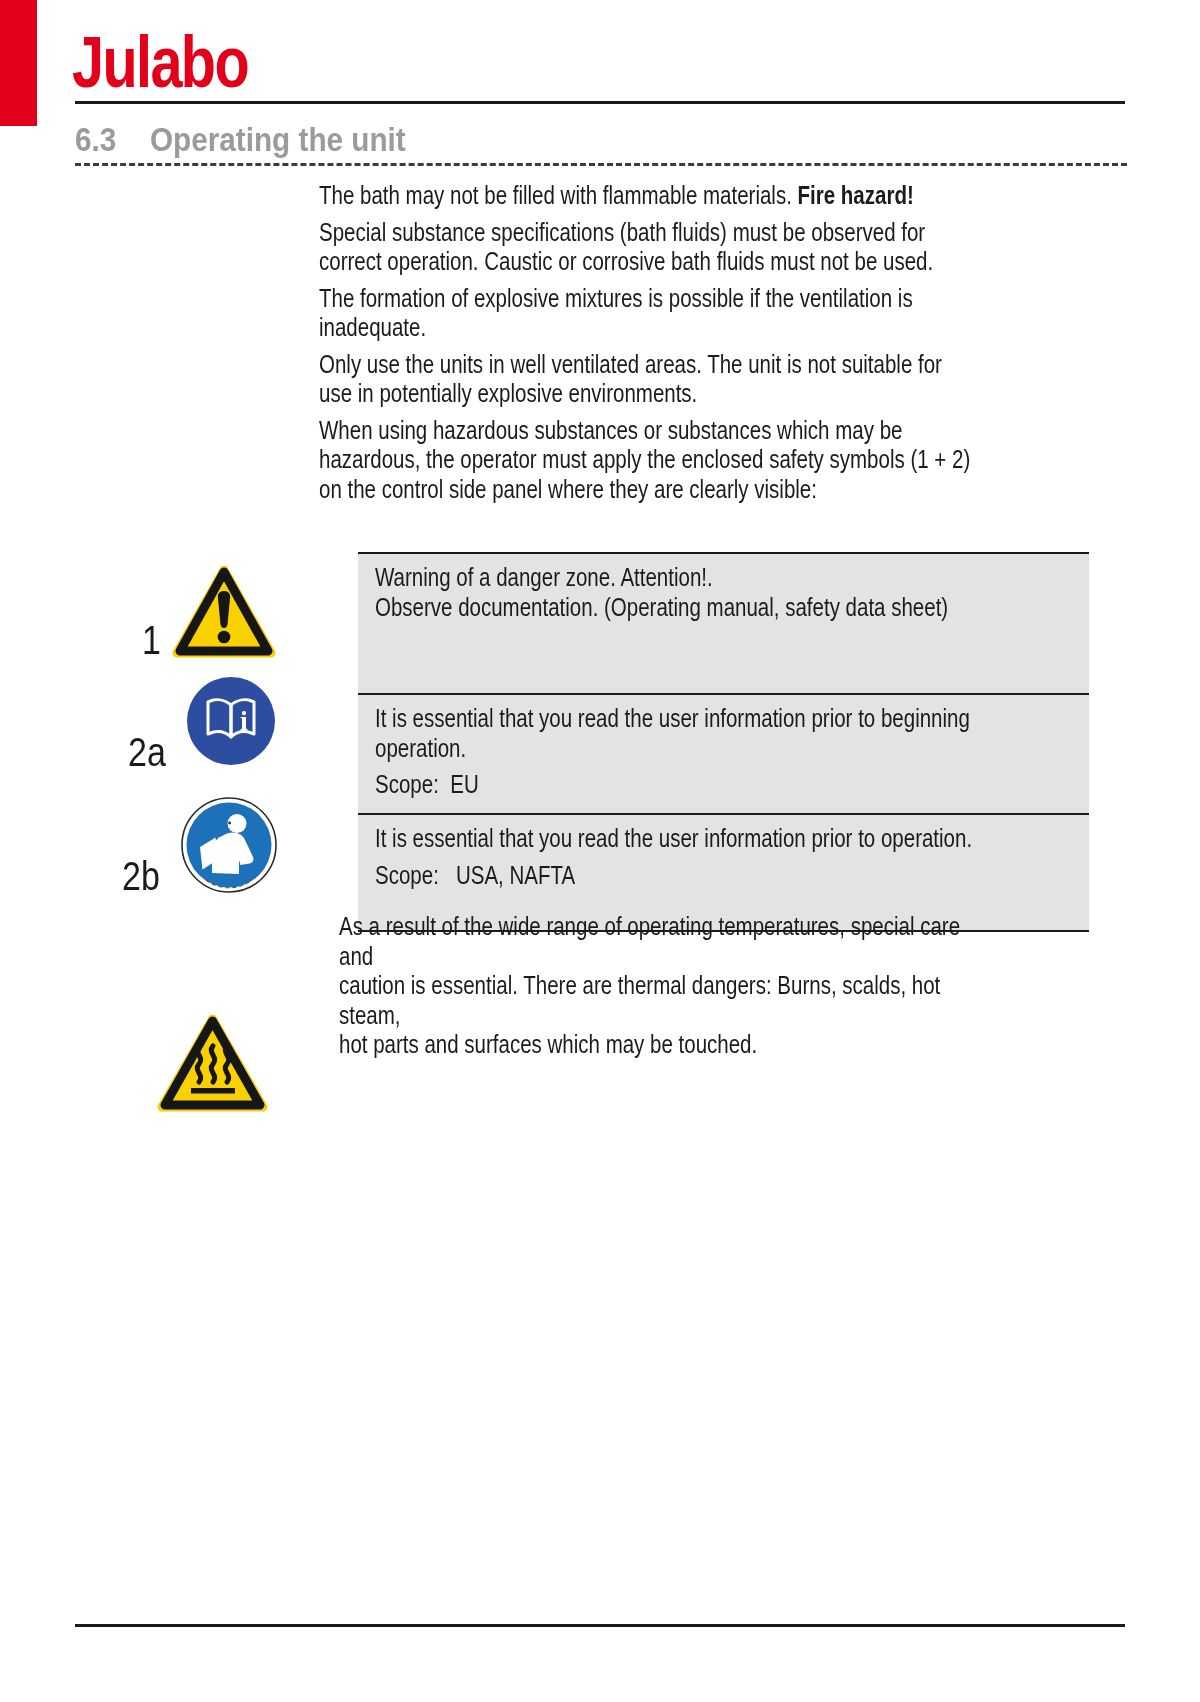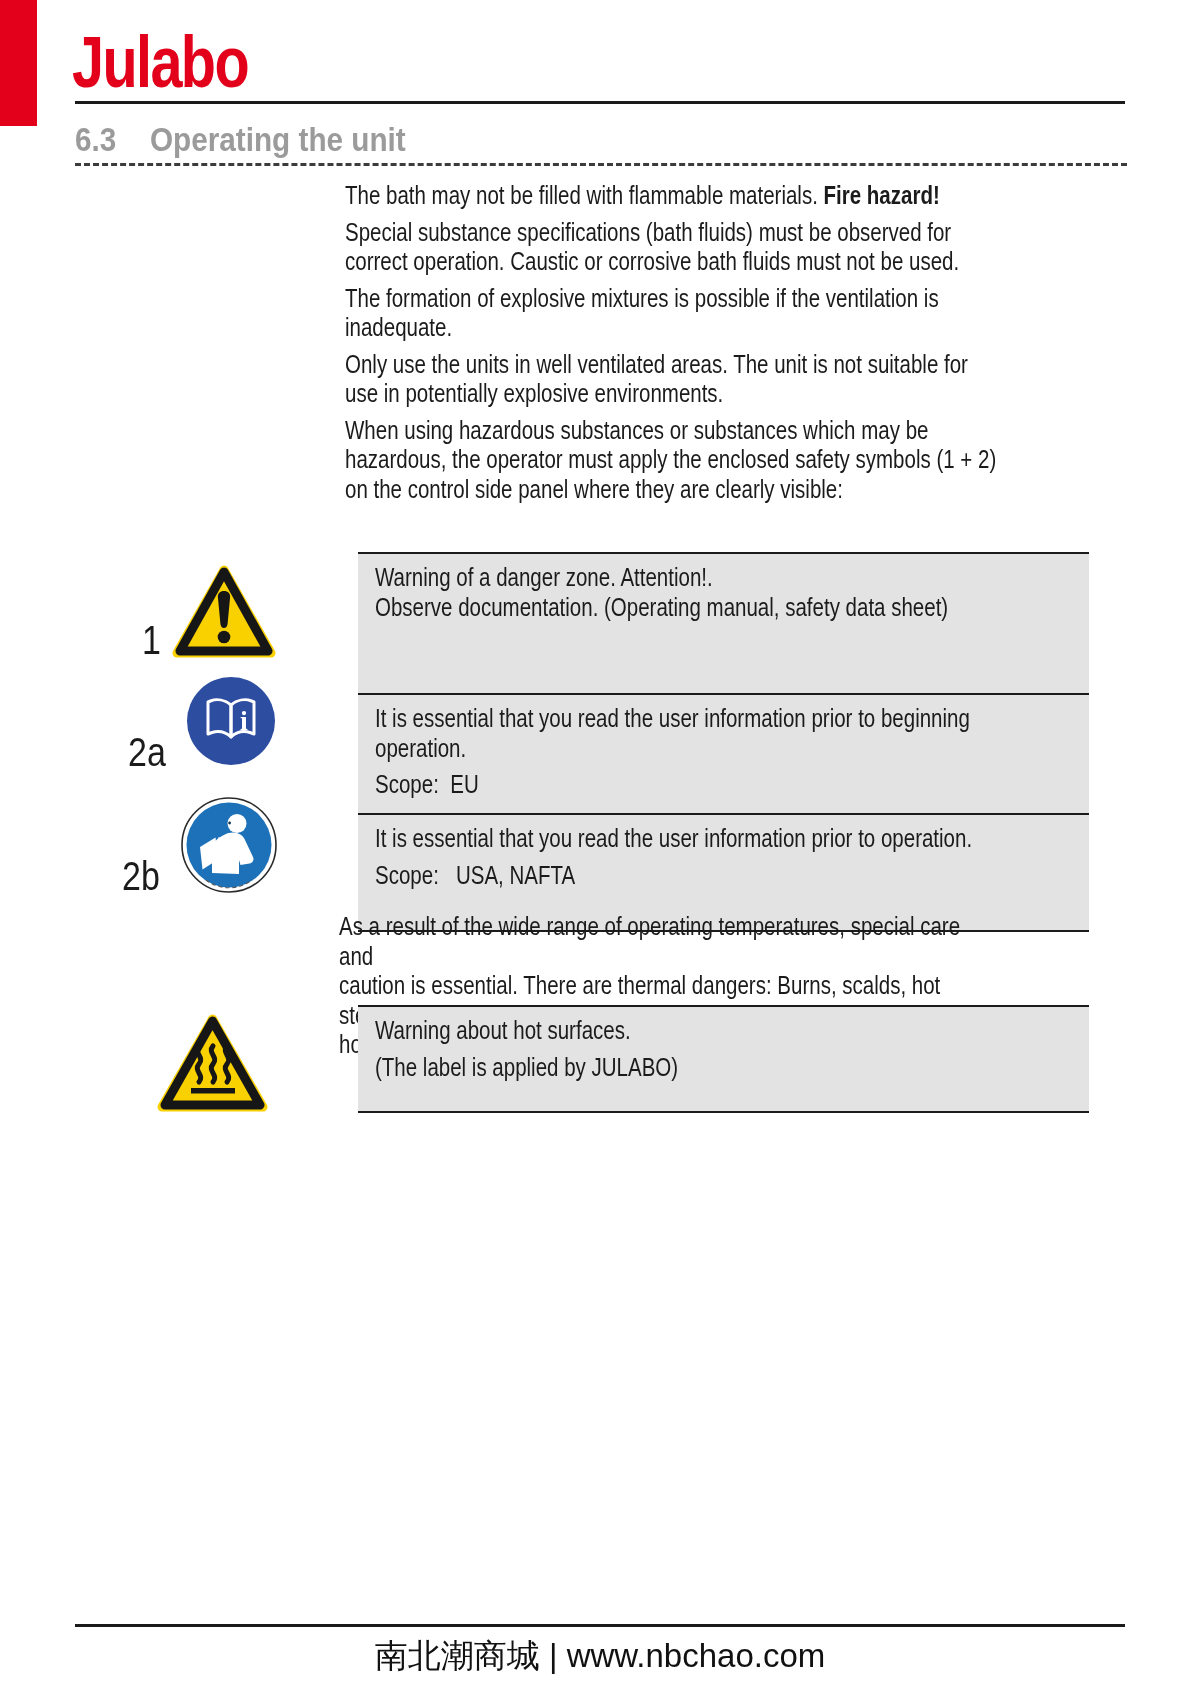--- a/index.html
+++ b/index.html
@@ -15,21 +15,21 @@
   }
   .top-rule{position:absolute;left:75px;top:101px;width:1050px;border-top:3px solid #1b1b1b;}
   .heading-num,.heading-title{
     position:absolute;top:122px;font-size:33px;font-weight:bold;color:#9b9b9b;
     transform:scaleX(0.9);transform-origin:0 0;white-space:nowrap;line-height:1.1;
   }
   .heading-num{left:75px;}
   .heading-title{left:150px;}
   .dashed-rule{position:absolute;left:75px;top:163px;width:1052px;border-top:3px dashed #3c3c3c;}
 
-  .body-col{position:absolute;left:345px;top:181px;width:760px;}
+  .body-col{position:absolute;left:319px;top:181px;width:760px;}
   .para{
     font-size:25px;line-height:29.5px;margin:0 0 7px 0;white-space:pre-line;
     transform:scaleX(0.82);transform-origin:0 0;width:122%;
   }
   .para b{font-weight:bold;}
 
   .care-para{position:absolute;left:339px;top:912px;width:760px;font-size:25px;line-height:29.5px;
     white-space:pre-line;transform:scaleX(0.82);transform-origin:0 0;}
 
   .box-stack{position:absolute;left:358px;top:552px;width:731px;border-bottom:2px solid #1b1b1b;}
@@ -151,22 +151,17 @@
     <div class="gbox gbox-3">
       <div class="box-lines">It is essential that you read the user information prior to operation.</div>
       <div class="box-scope">Scope:   USA, NAFTA</div>
     </div>
   </div>
 
   <div class="care-para">As a result of the wide range of operating temperatures, special care and
 caution is essential. There are thermal dangers: Burns, scalds, hot steam,
 hot parts and surfaces which may be touched.</div>
 
-  <div class="gbox-4">
-    <div class="box-lines">Warning about hot surfaces.</div>
-    <div class="box-scope">(The label is applied by JULABO)</div>
-  </div>
 
   <div class="footer-rule"></div>
   <div class="page-number">10</div>
-  <div class="footer-site">南北潮商城 | www.nbchao.com</div>
 
 </div>
 
 </body></html>

